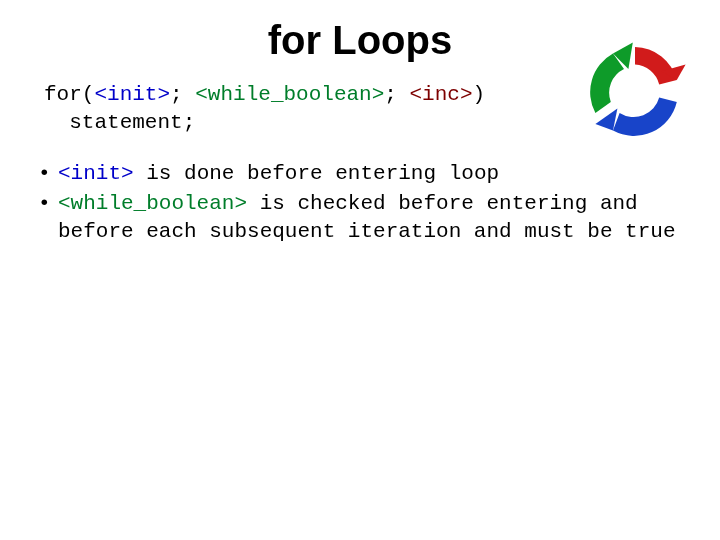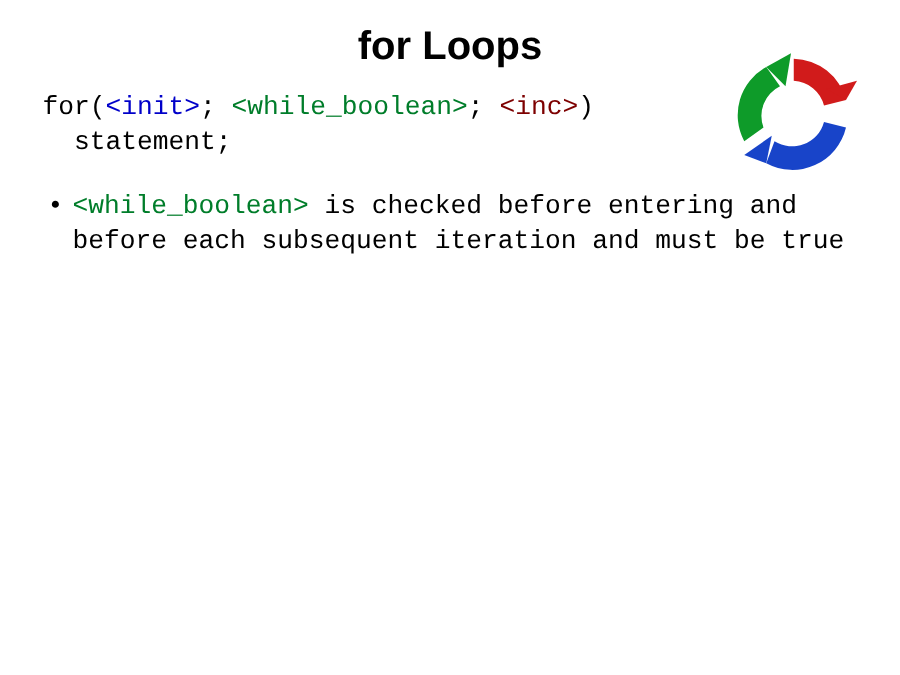--- a/index.html
+++ b/index.html
@@ -15,36 +15,36 @@
   .slide {
     position: relative;
     width: 720px;
     height: 540px;
     box-sizing: border-box;
     padding: 10px 30px 10px 30px;
   }
   .title {
     font-family: Arial, Helvetica, sans-serif;
     font-weight: 700;
-    font-size: 32px;
+    font-size: 40px;
     text-align: center;
     margin: 8px 0 18px 0;
   }
   .icon-holder {
     position: absolute;
     top: 36px;
     right: 30px;
     width: 110px;
     height: 110px;
   }
   .code-block {
     font-size: 21px;
     line-height: 1.35;
     white-space: pre;
-    margin: 0 0 22px 4px;
+    margin: 0 0 22px 14px;
   }
   .bullets {
     list-style: none;
     padding: 0;
     margin: 0 0 22px 0;
   }
   .bullets li {
     font-size: 21px;
     line-height: 1.35;
     padding-left: 28px;
@@ -85,17 +85,18 @@
         <path d="M14 70 A40 40 0 0 1 30 16 L40 30 A24 24 0 0 0 28 60 Z" fill="#0e9b29"></path>
         <polygon points="30,16 48,6 44,30" fill="#0e9b29"></polygon>
       </g>
     </svg>
   </div>
 
   <div class="code-block"><span>for</span><span>(</span><span class="blue">&lt;init&gt;</span><span>; </span><span class="green">&lt;while_boolean&gt;</span><span>; </span><span class="darkred">&lt;inc&gt;</span><span>)</span>
 <span>  </span><span>statement;</span></div>
 
   <ul class="bullets">
+    <li><span class="blue">&lt;init&gt;</span><span> is done before entering loop</span></li>
     <li><span class="green">&lt;while_boolean&gt;</span><span> is checked before entering and before each subsequent iteration and must be true</span></li>
   </ul>
 
 
 </div>
 
 </body></html>

